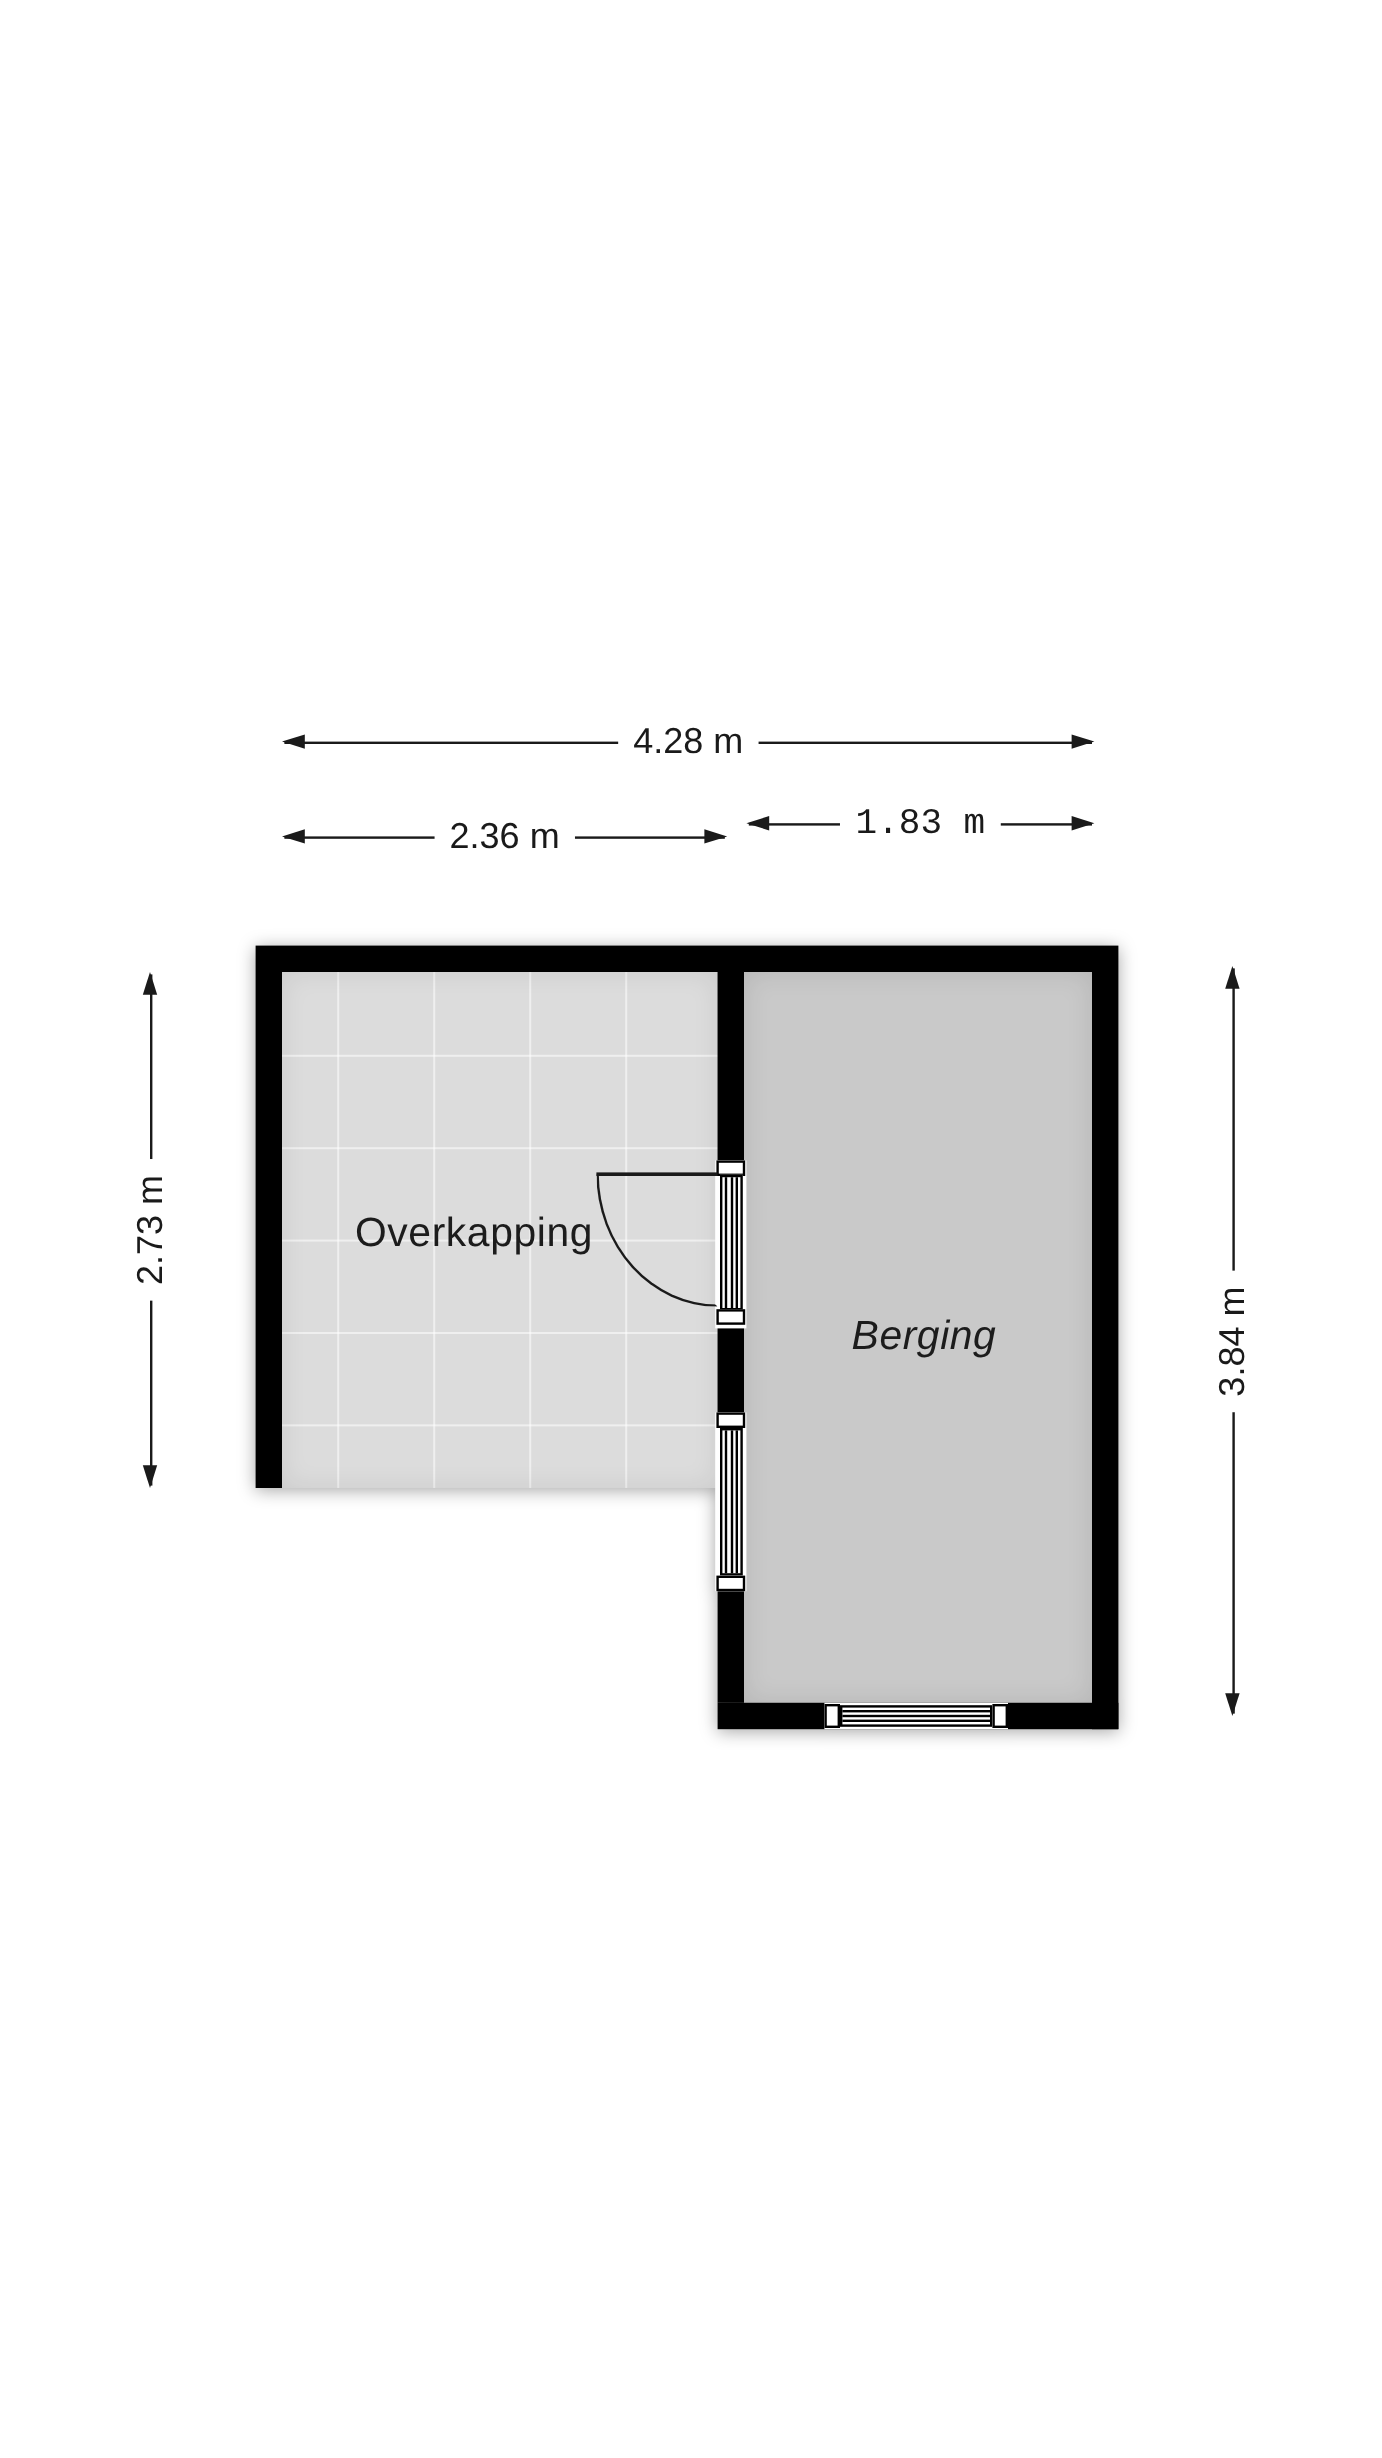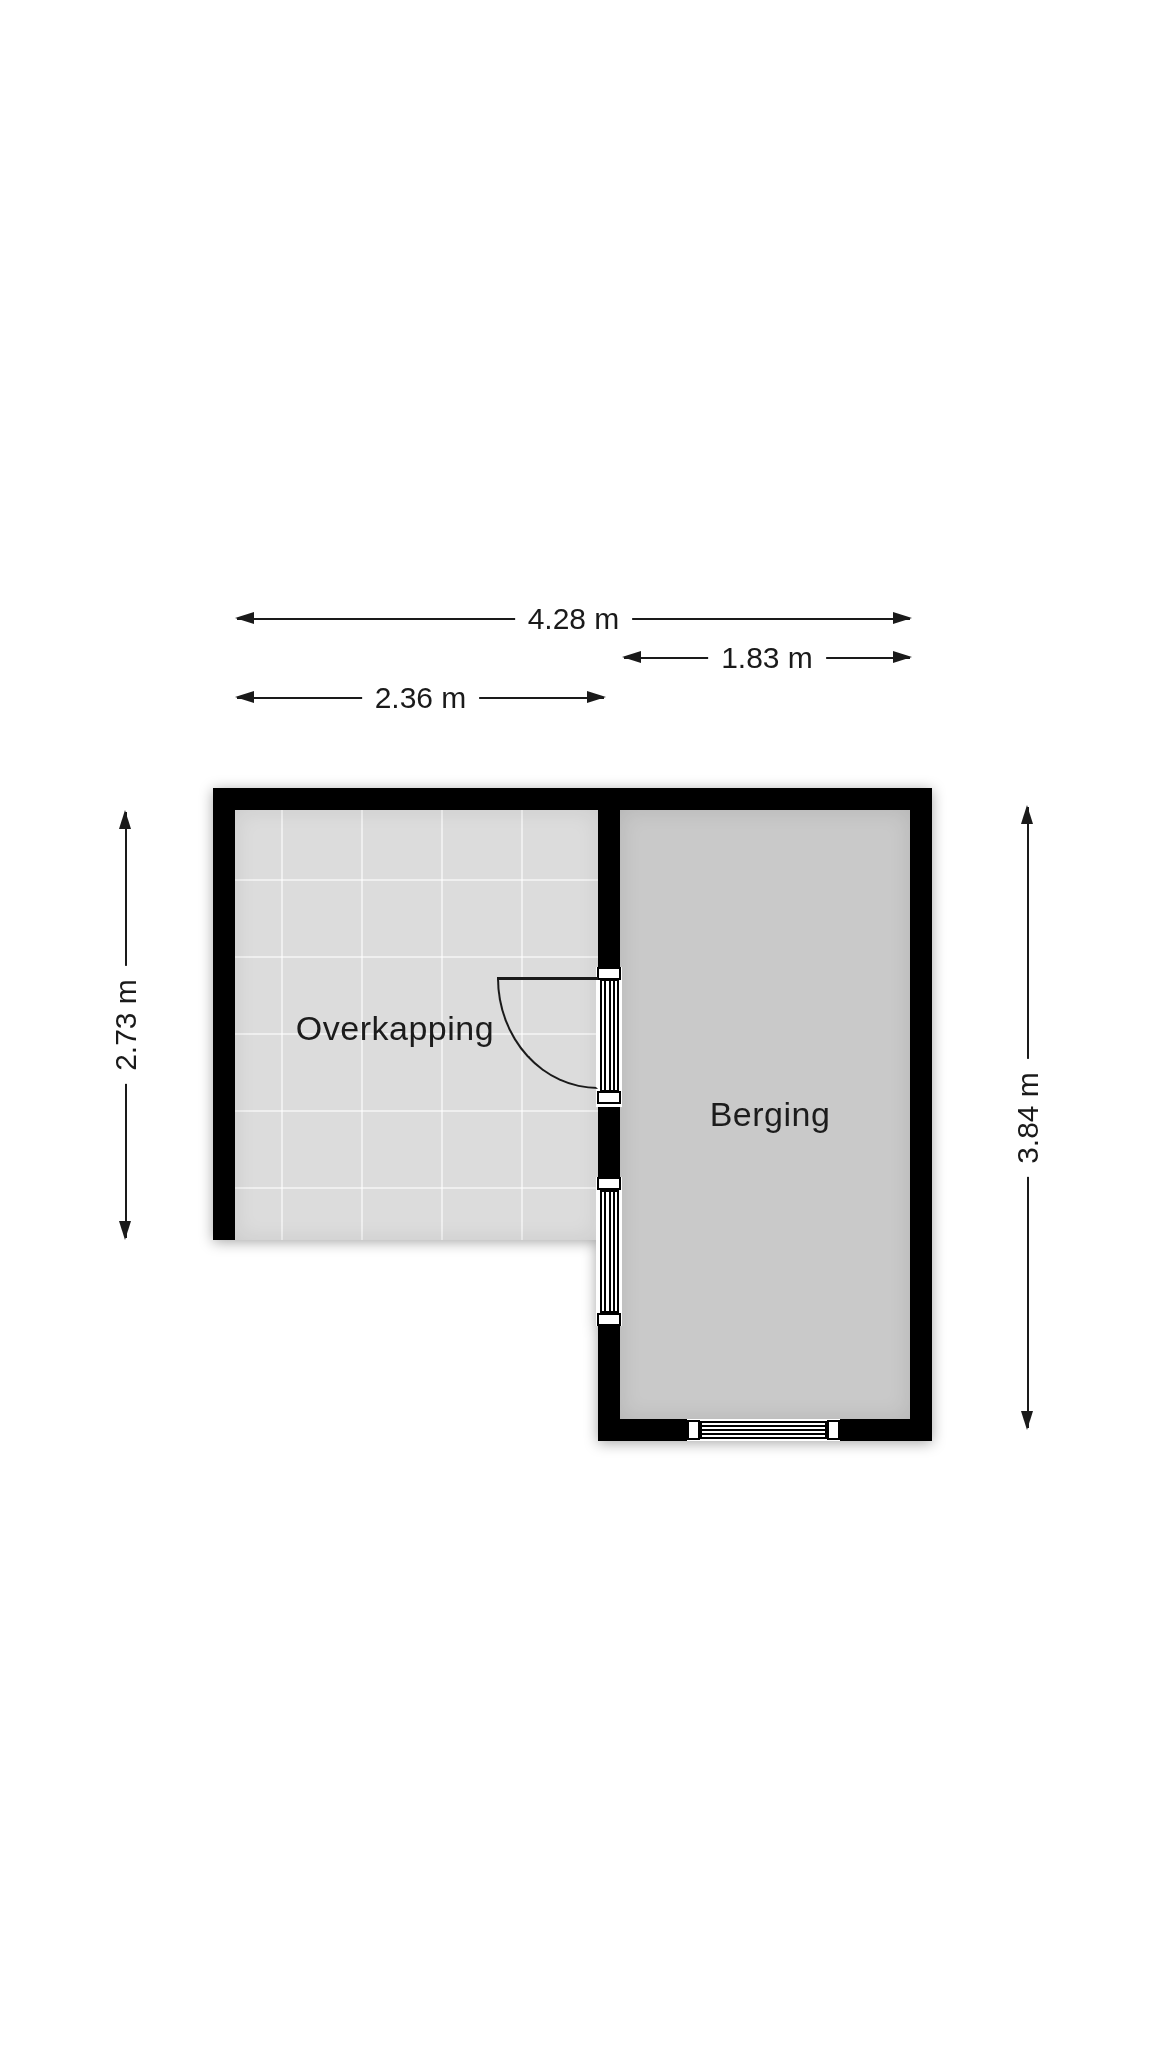--- a/index.html
+++ b/index.html
@@ -76,21 +76,21 @@
     <div class="dim-label">4.28 m</div>
   </div>
 
   <div class="dim dim-h" style="left:235px;top:691px;width:371px;height:13px;">
     <div class="line-h"></div>
     <div class="arr arr-left"></div>
     <div class="arr arr-right"></div>
     <div class="dim-label">2.36 m</div>
   </div>
 
-  <div class="dim dim-h" style="left:622px;top:651px;width:290px;height:13px;">
+  <div class="dim dim-h" style="left:622px;top:680px;width:290px;height:13px;font-family:Liberation Mono, monospace;">
     <div class="line-h"></div>
     <div class="arr arr-left"></div>
     <div class="arr arr-right"></div>
     <div class="dim-label">1.83 m</div>
   </div>
 
   <div class="dim dim-v" style="left:119px;top:810px;width:13px;height:430px;">
     <div class="line-v"></div>
     <div class="arr arr-up"></div>
     <div class="arr arr-down"></div>
@@ -138,16 +138,16 @@
     <div class="opening" style="left:687px;top:1419px;width:153px;height:22px;"></div>
     <div class="sill" style="left:687px;top:1420px;width:13px;height:20px;"></div>
     <div class="glazing glazing-h" style="left:700px;top:1421px;width:127px;height:18px;">
       <div class="pane-line"></div>
       <div class="pane-line"></div>
       <div class="pane-line"></div>
     </div>
     <div class="sill" style="left:827px;top:1420px;width:13px;height:20px;"></div>
 
     <div class="room-label" style="left:395px;top:1028px;">Overkapping</div>
-    <div class="room-label" style="left:770px;top:1114px;">Berging</div>
+    <div class="room-label" style="left:770px;top:1114px;font-style:italic;">Berging</div>
   </div>
 
 </div>
 
 </body></html>

